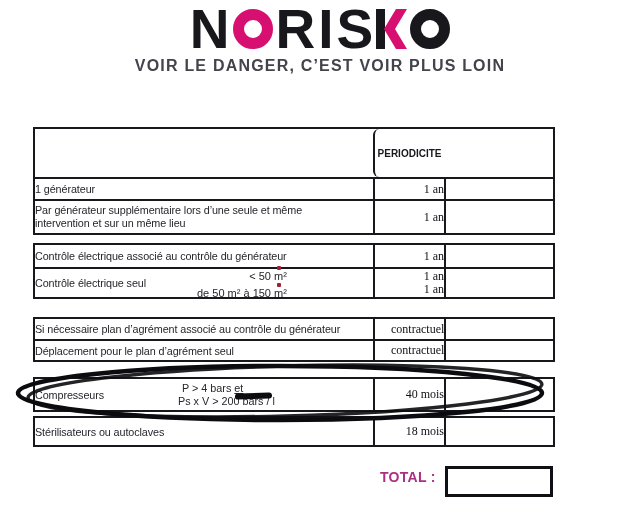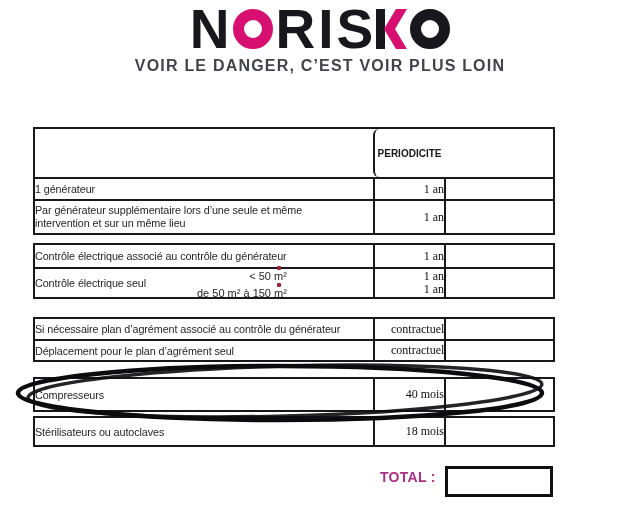--- a/index.html
+++ b/index.html
@@ -137,20 +137,27 @@
       </div>
       <div class="c2 val">contractuel</div>
       <div class="c3"></div>
     </div>
   </div>
 
   <div class="tbl" style="top:377px">
     <div class="row" style="height:31px">
       <div class="c1">
         <span class="lbl nowrap">Compresseurs</span>
+        <div class="cond">
+          <div class="cline ind">
+            <span>P &gt; 4 bars </span><span class="und">et</span>
+          </div>
+          <div class="cline">Ps x V &gt; 200 bars / l</div>
+          <div class="inkmark"></div>
+        </div>
       </div>
       <div class="c2 val">40 mois</div>
       <div class="c3"></div>
     </div>
   </div>
 
   <div class="tbl" style="top:416px">
     <div class="row" style="height:27px">
       <div class="c1">
         <span class="lbl nowrap">Stérilisateurs ou autoclaves</span>

